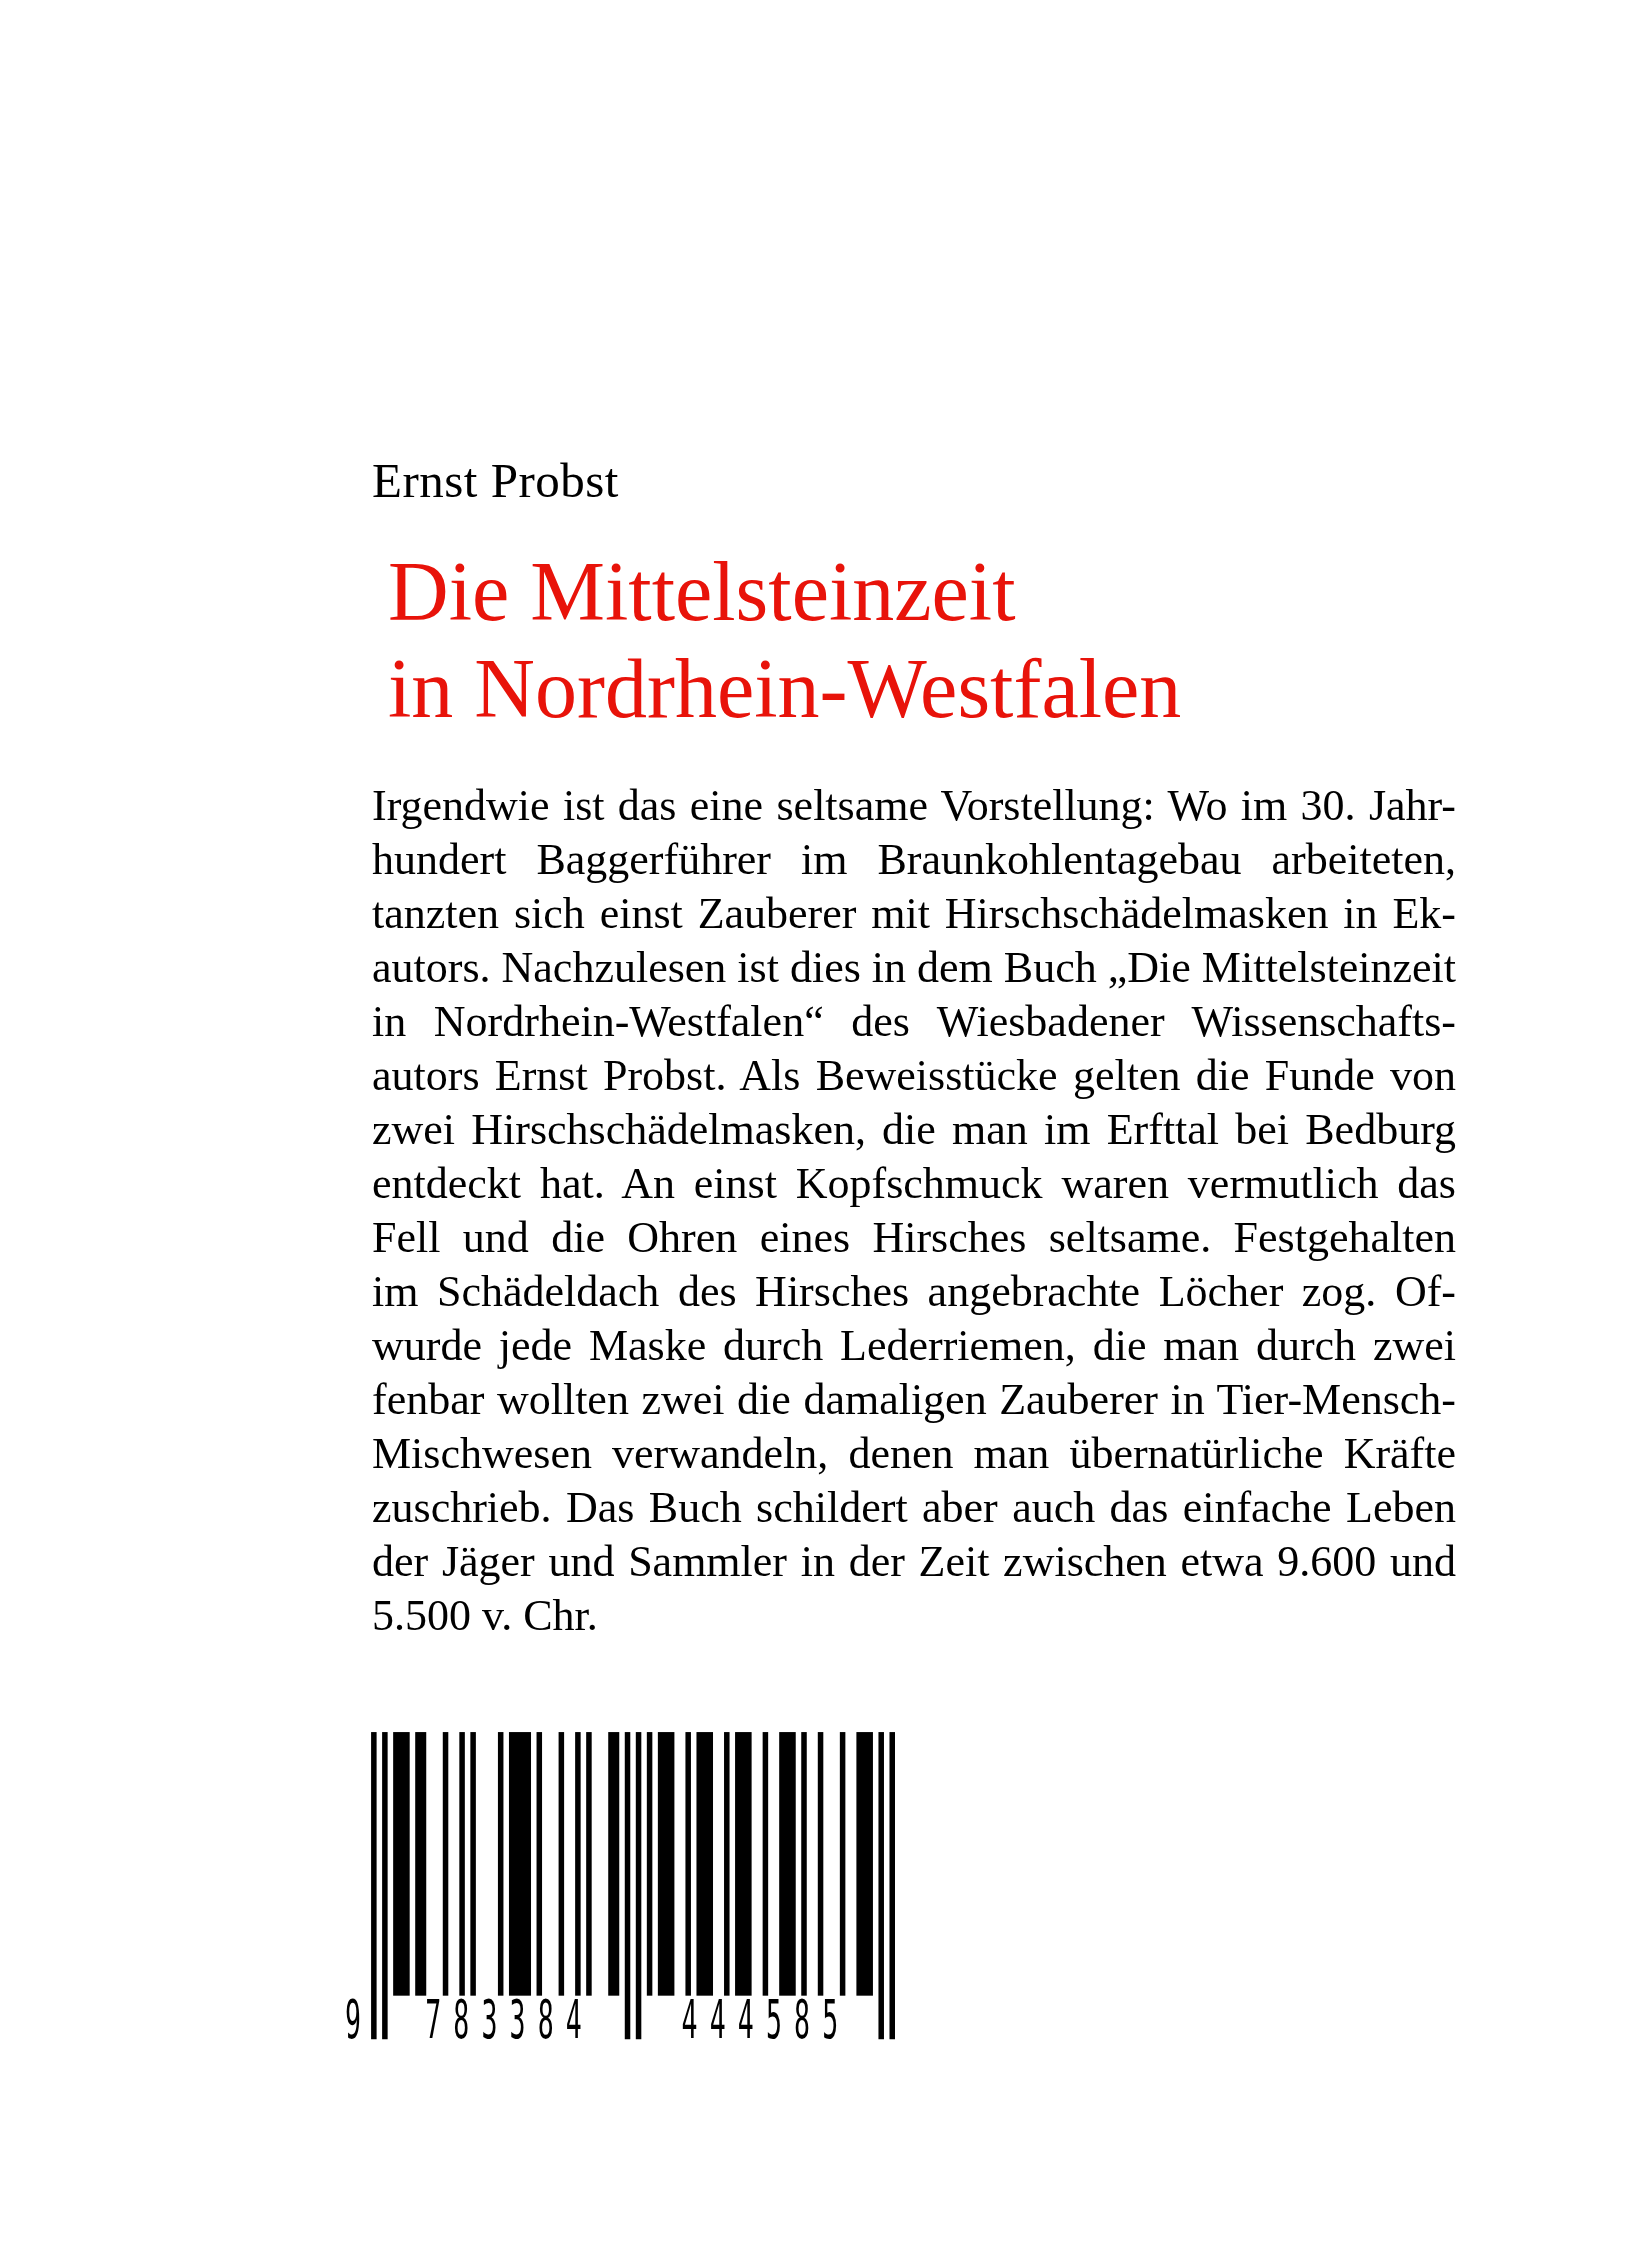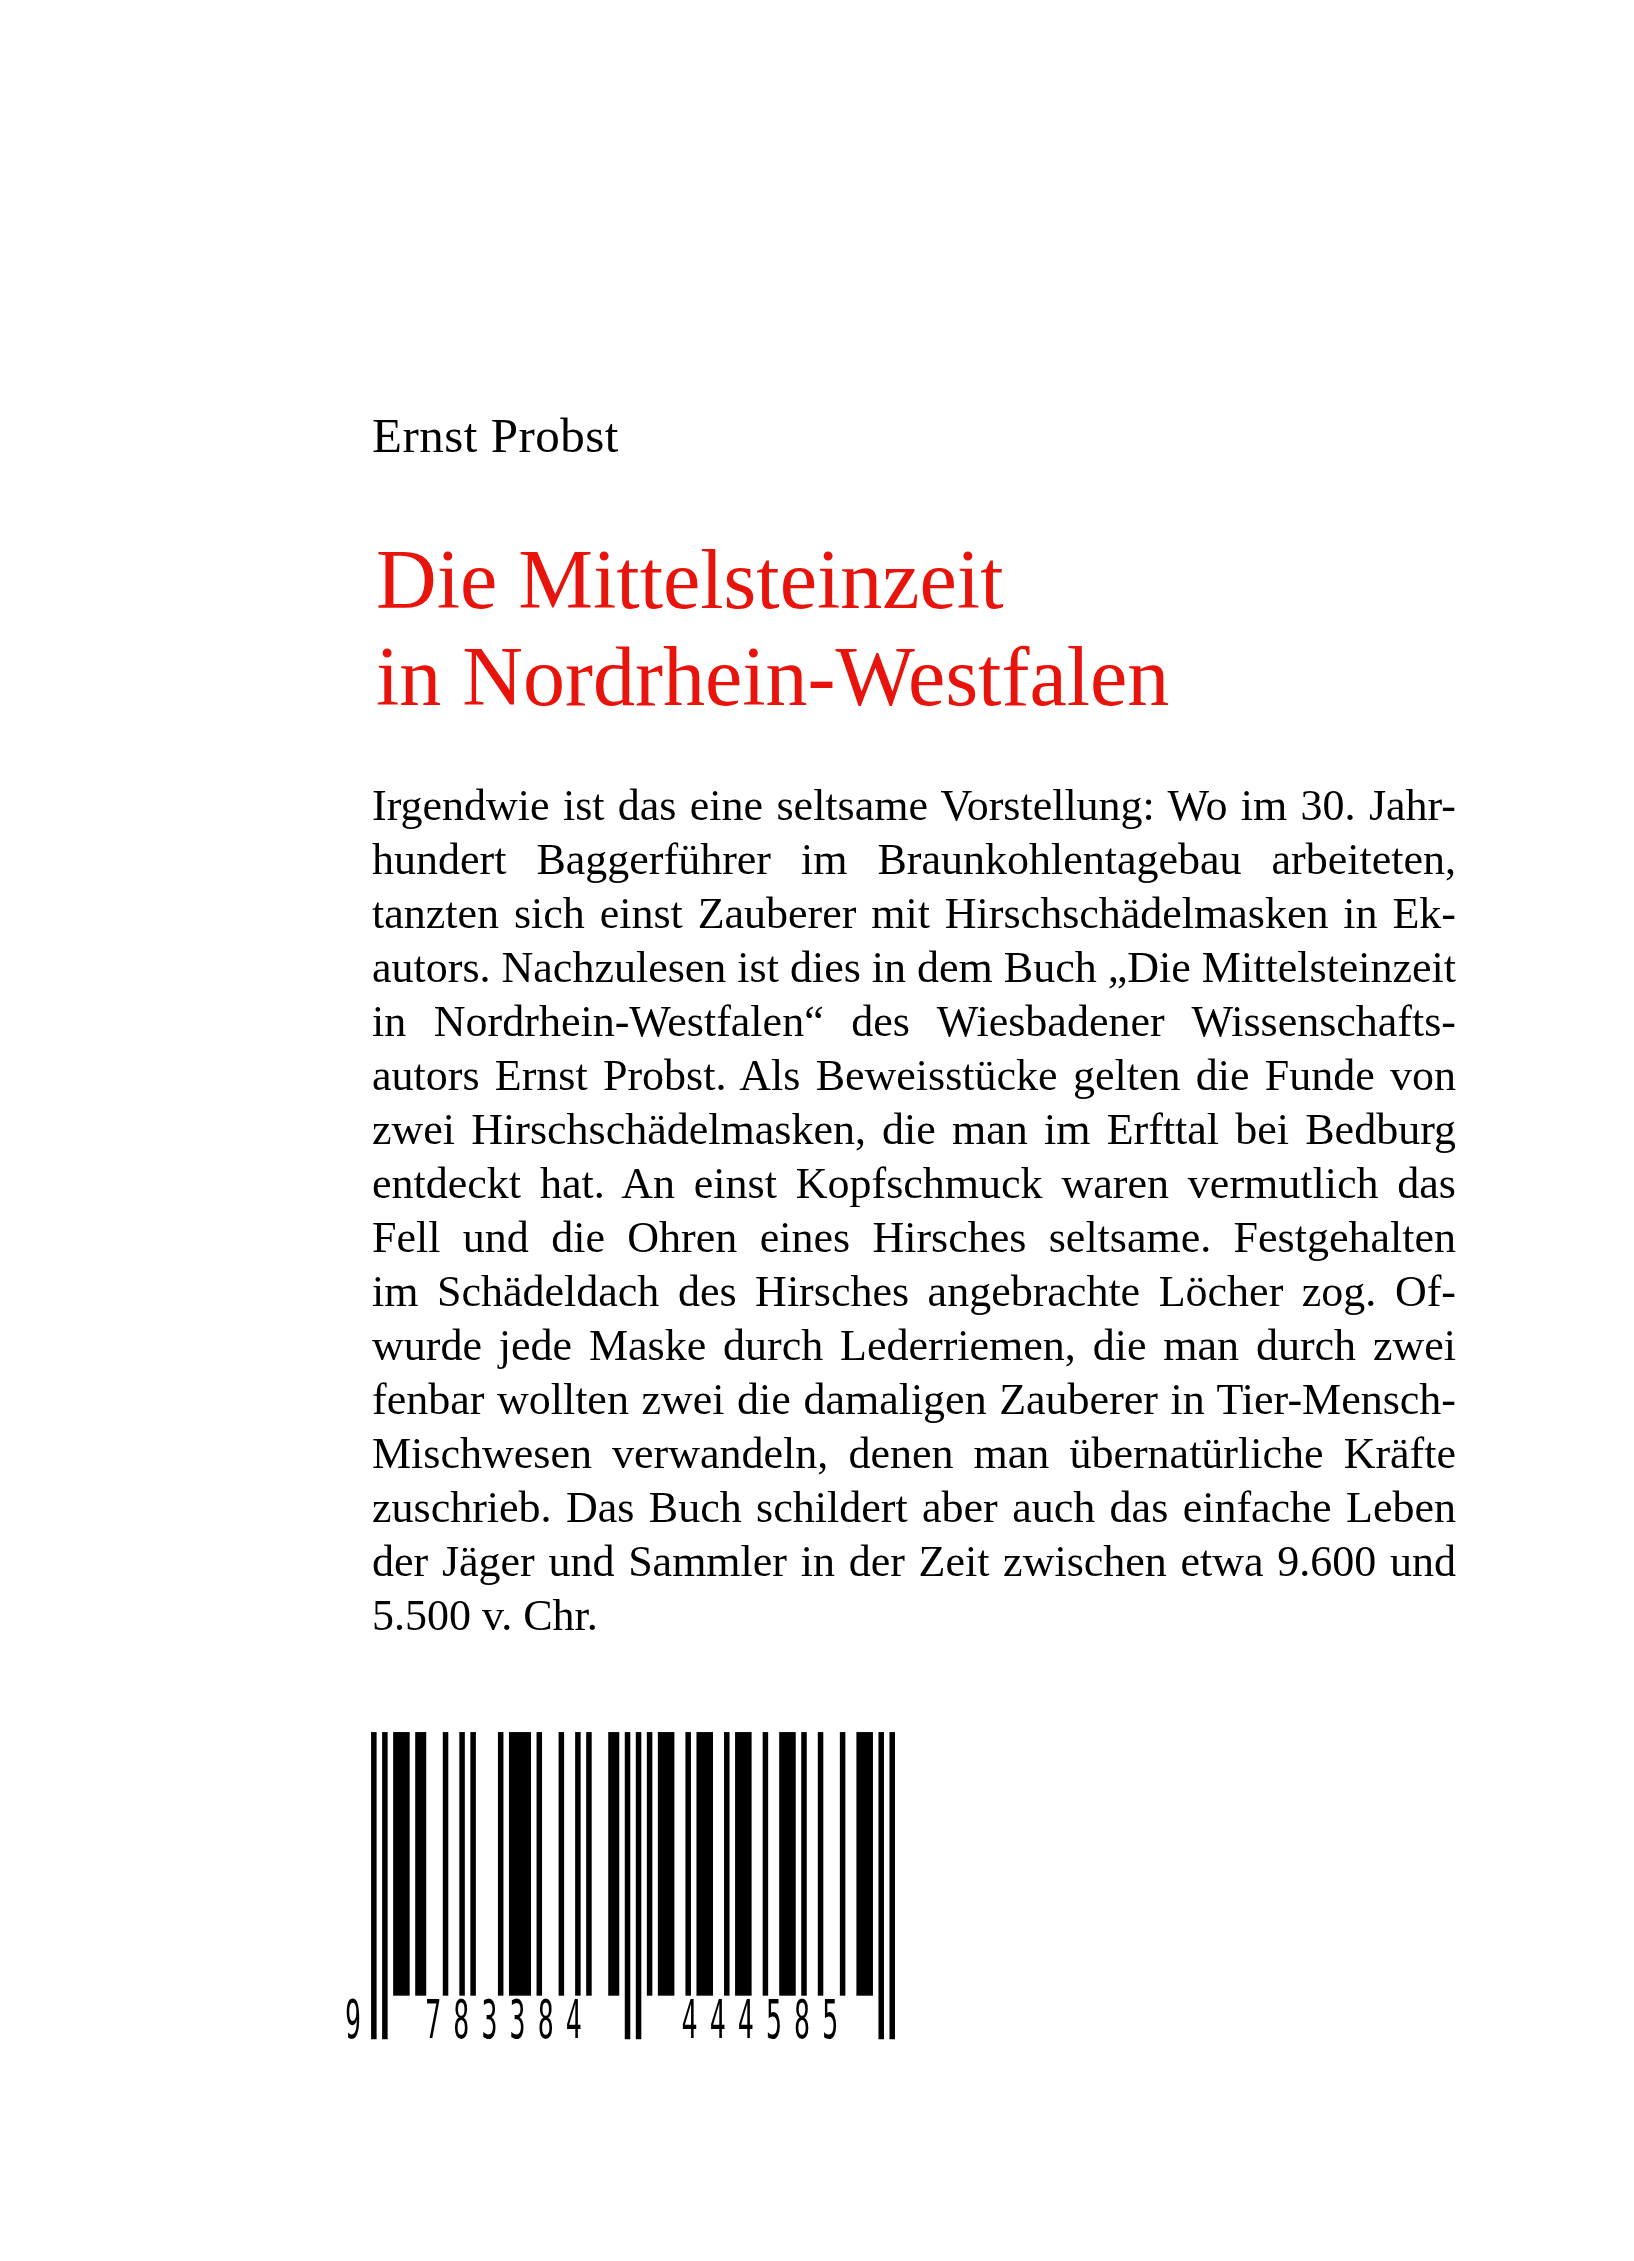--- a/index.html
+++ b/index.html
@@ -5,29 +5,29 @@
   html,body{margin:0;padding:0;background:#888;}
   .page{
     position:relative;
     width:1634px;height:2307px;
     background:#ffffff;
     overflow:hidden;
     font-family:"Liberation Serif", serif;
     color:#000;
   }
   .author{
-    position:absolute;left:372px;top:406px;
+    position:absolute;left:372px;top:451px;
     font-size:49px;line-height:59px;
     letter-spacing:0.5px;
     white-space:nowrap;
   }
   .title{
     position:absolute;left:372px;top:527px;
     font-size:84px;line-height:97px;
-    font-weight:normal;margin:4px;
+    font-weight:normal;margin:16px;
     color:#e8130a;
     white-space:nowrap;
   }
   .blurb{
     position:absolute;left:372px;top:779px;
     width:1084px;
     font-size:44px;line-height:54px;
   }
   .blurb .line{
     text-align:justify;

